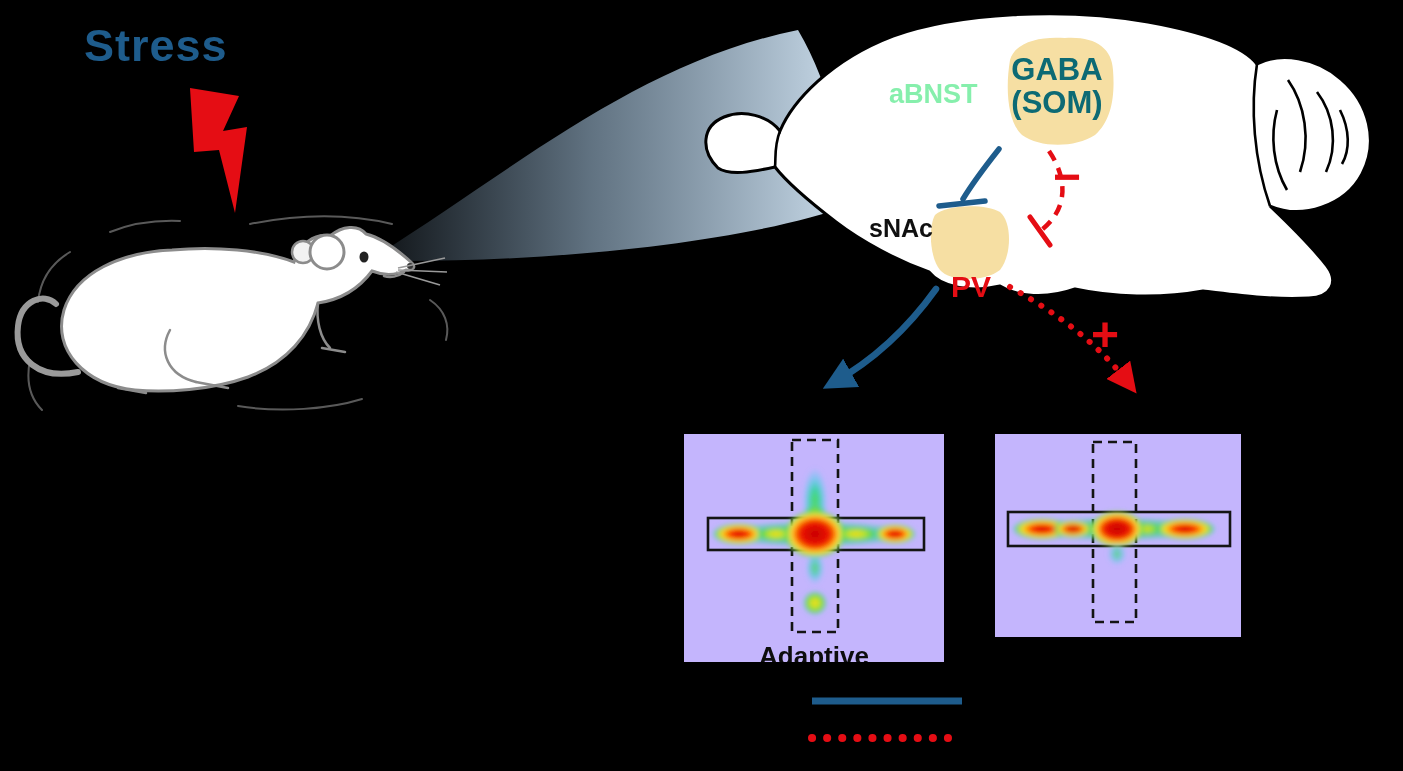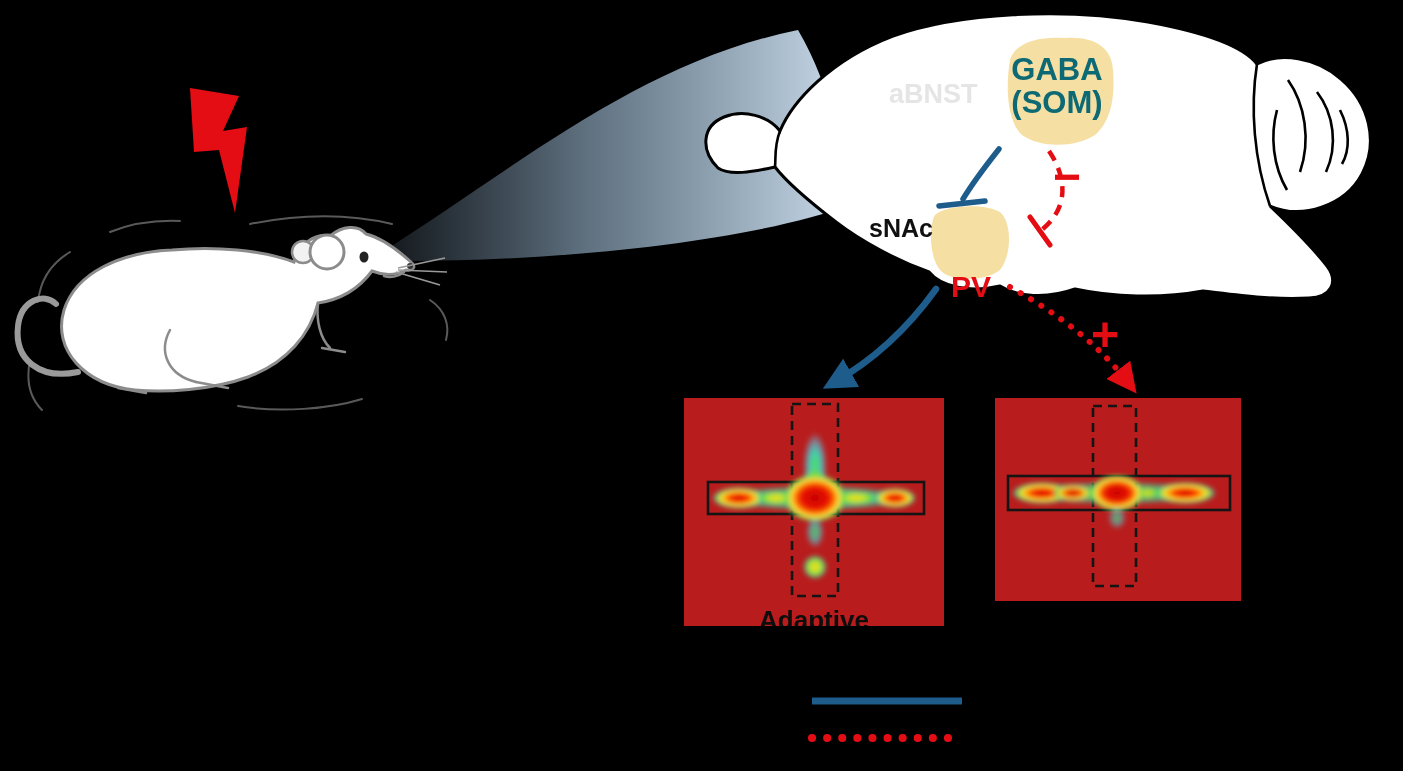--- a/index.html
+++ b/index.html
@@ -2,27 +2,27 @@
 <html><head>
 <meta charset="utf-8">
 <style>
   html,body{margin:0;padding:0;background:#000;}
   .stage{position:relative;width:1403px;height:771px;background:#000;overflow:hidden;
          font-family:"Liberation Sans","DejaVu Sans",sans-serif;}
   .stage svg{display:block;}
   .layer{position:absolute;left:0;top:0;width:1403px;height:771px;}
   .txt{position:absolute;font-weight:700;line-height:1.05;white-space:nowrap;}
   .stress{left:84px;top:22px;font-size:45px;color:#1E5C8C;letter-spacing:1px;}
-  .abnst{left:889px;top:80px;font-size:27px;color:#e5e5e5;}
+  .abnst{left:889px;top:80px;font-size:27px;color:#86efac;}
   .gabablock{left:998px;top:54px;width:118px;text-align:center;font-size:31px;color:#0D6A74;}
   .snac{left:869px;top:215px;font-size:25px;color:#101010;text-align:center;}
   .pv{left:946px;top:227px;width:50px;text-align:center;font-size:30px;color:#E50D14;margin-top:44px;}
   .minus{left:1053px;top:152px;font-size:48px;color:#E50D14;}
   .plus{left:1091px;top:310px;font-size:48px;color:#E50D14;}
-  .panel{position:absolute;background:#b91c1c;overflow:hidden;}
+  .panel{position:absolute;background:#c4b5fd;overflow:hidden;margin-top:36px;}
   .panel-left{left:684px;top:398px;width:260px;height:228px;}
   .panel-right{left:995px;top:398px;width:246px;height:203px;}
   .caption{position:absolute;left:0;right:0;bottom:-10px;text-align:center;
            font-size:26px;font-weight:700;color:#0d0d0d;}
   .epm-solid{fill:none;stroke:#141414;stroke-width:2.6;}
   .epm-dashed{fill:none;stroke:#141414;stroke-width:2.6;stroke-dasharray:9 6;}
 </style>
 </head>
 <body>
 
@@ -197,20 +197,21 @@
         <ellipse cx="47" cy="95" rx="30" ry="11" fill="url(#jetHot)"></ellipse>
         <ellipse cx="78" cy="95" rx="20" ry="9" fill="url(#jetHot)" opacity="0.95"></ellipse>
         <ellipse cx="190" cy="95" rx="31" ry="11" fill="url(#jetHot)"></ellipse>
         <ellipse cx="152" cy="95" rx="14" ry="7" fill="url(#jetWarm)" opacity="0.8"></ellipse>
         <ellipse cx="122" cy="95" rx="27" ry="18" fill="url(#jetCore)"></ellipse>
         <ellipse cx="122" cy="120" rx="9" ry="11" fill="url(#jetCool)" opacity="0.7"></ellipse>
       </g>
     </svg>
   </div>
 
+  <div class="txt stress">Stress</div>
   <div class="txt abnst">aBNST</div>
   <div class="txt gabablock">
     <div>GABA</div>
     <div>(SOM)</div>
   </div>
   <div class="txt snac">sNAc</div>
   <div class="txt pv">PV</div>
   <div class="txt minus">−</div>
   <div class="txt plus">+</div>
 

